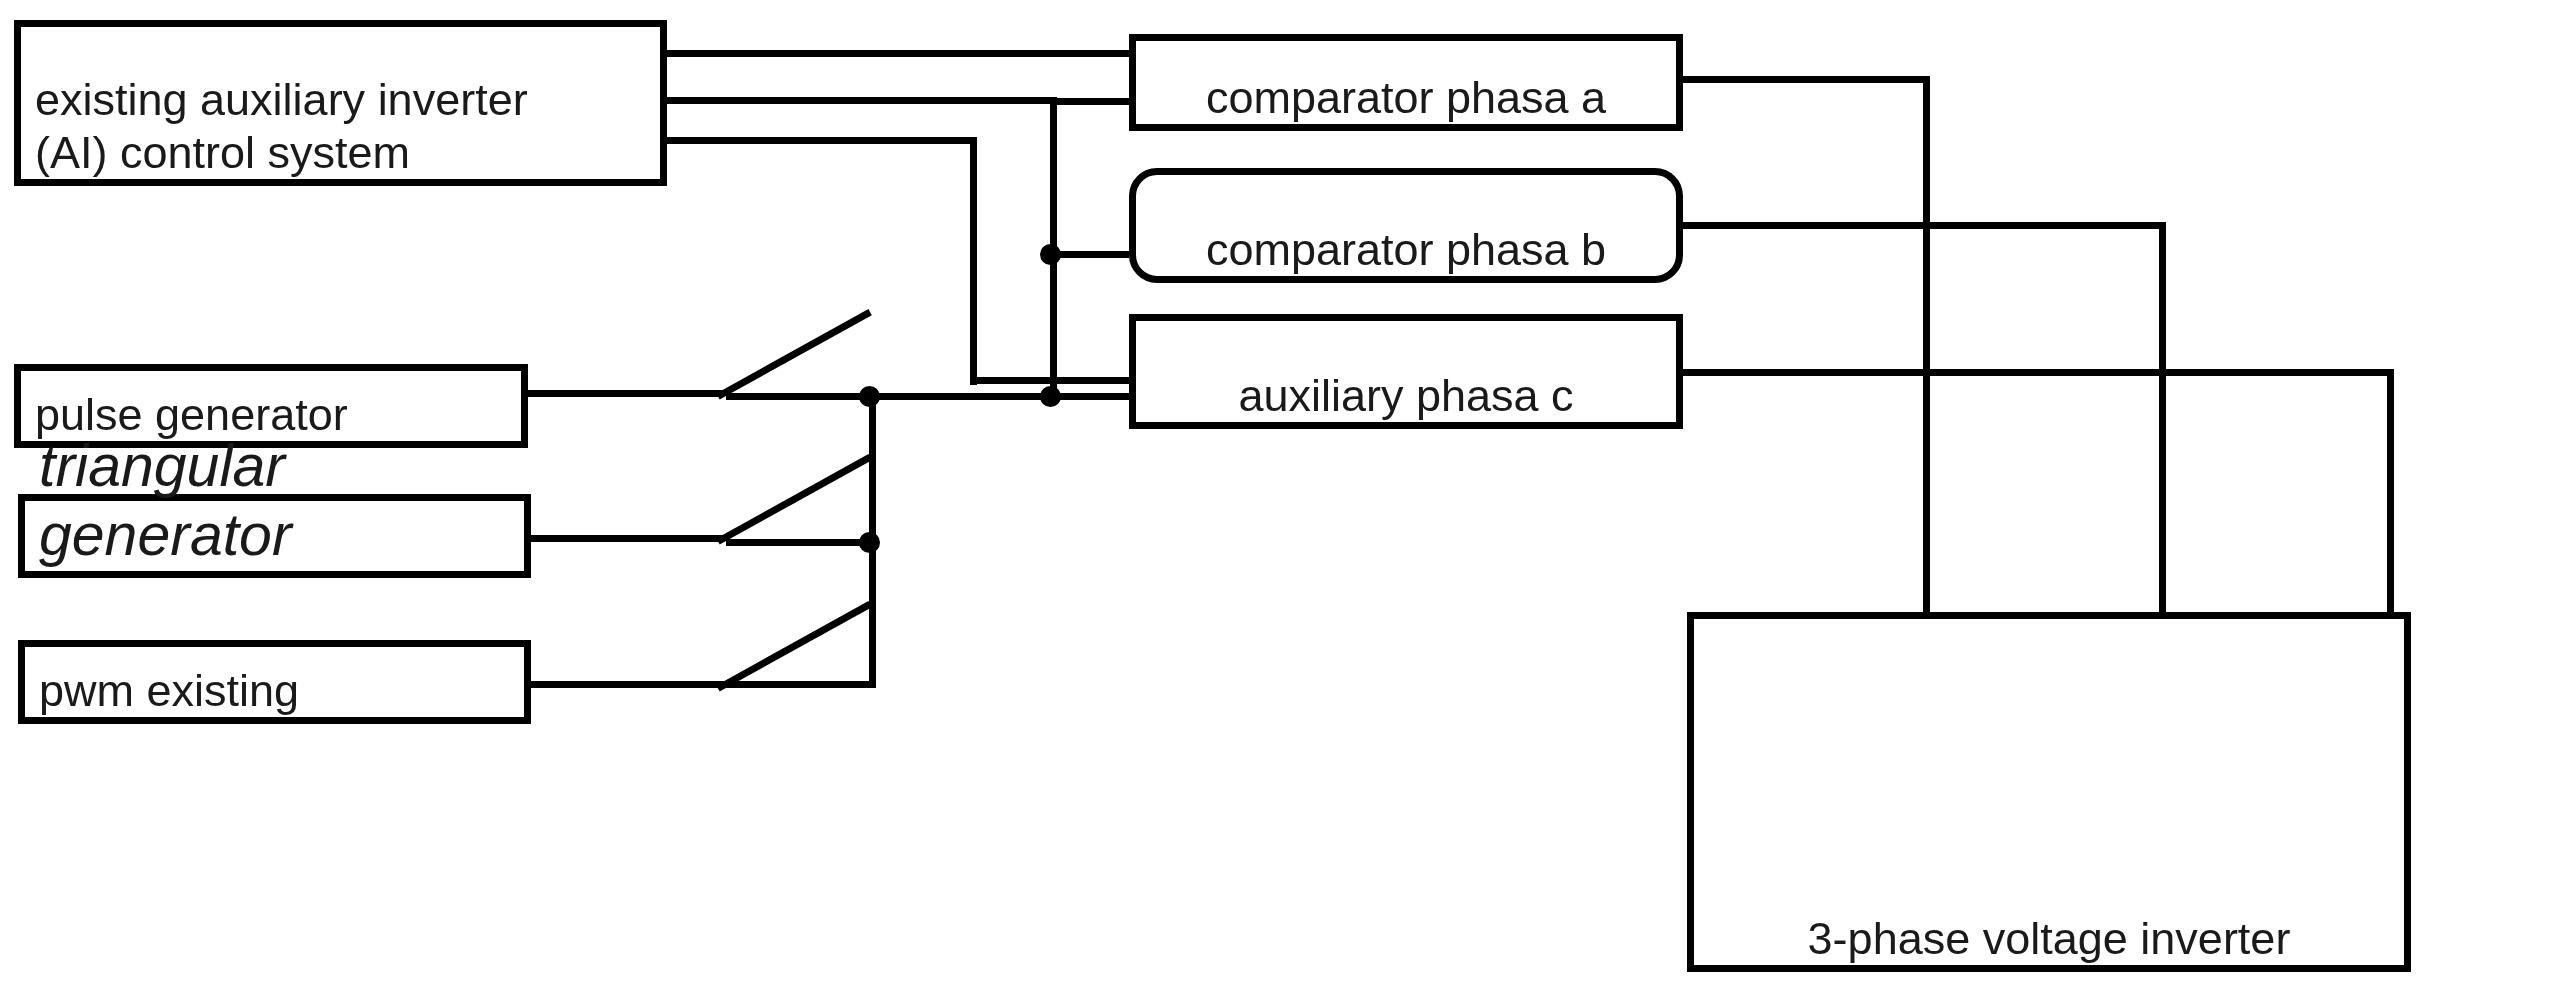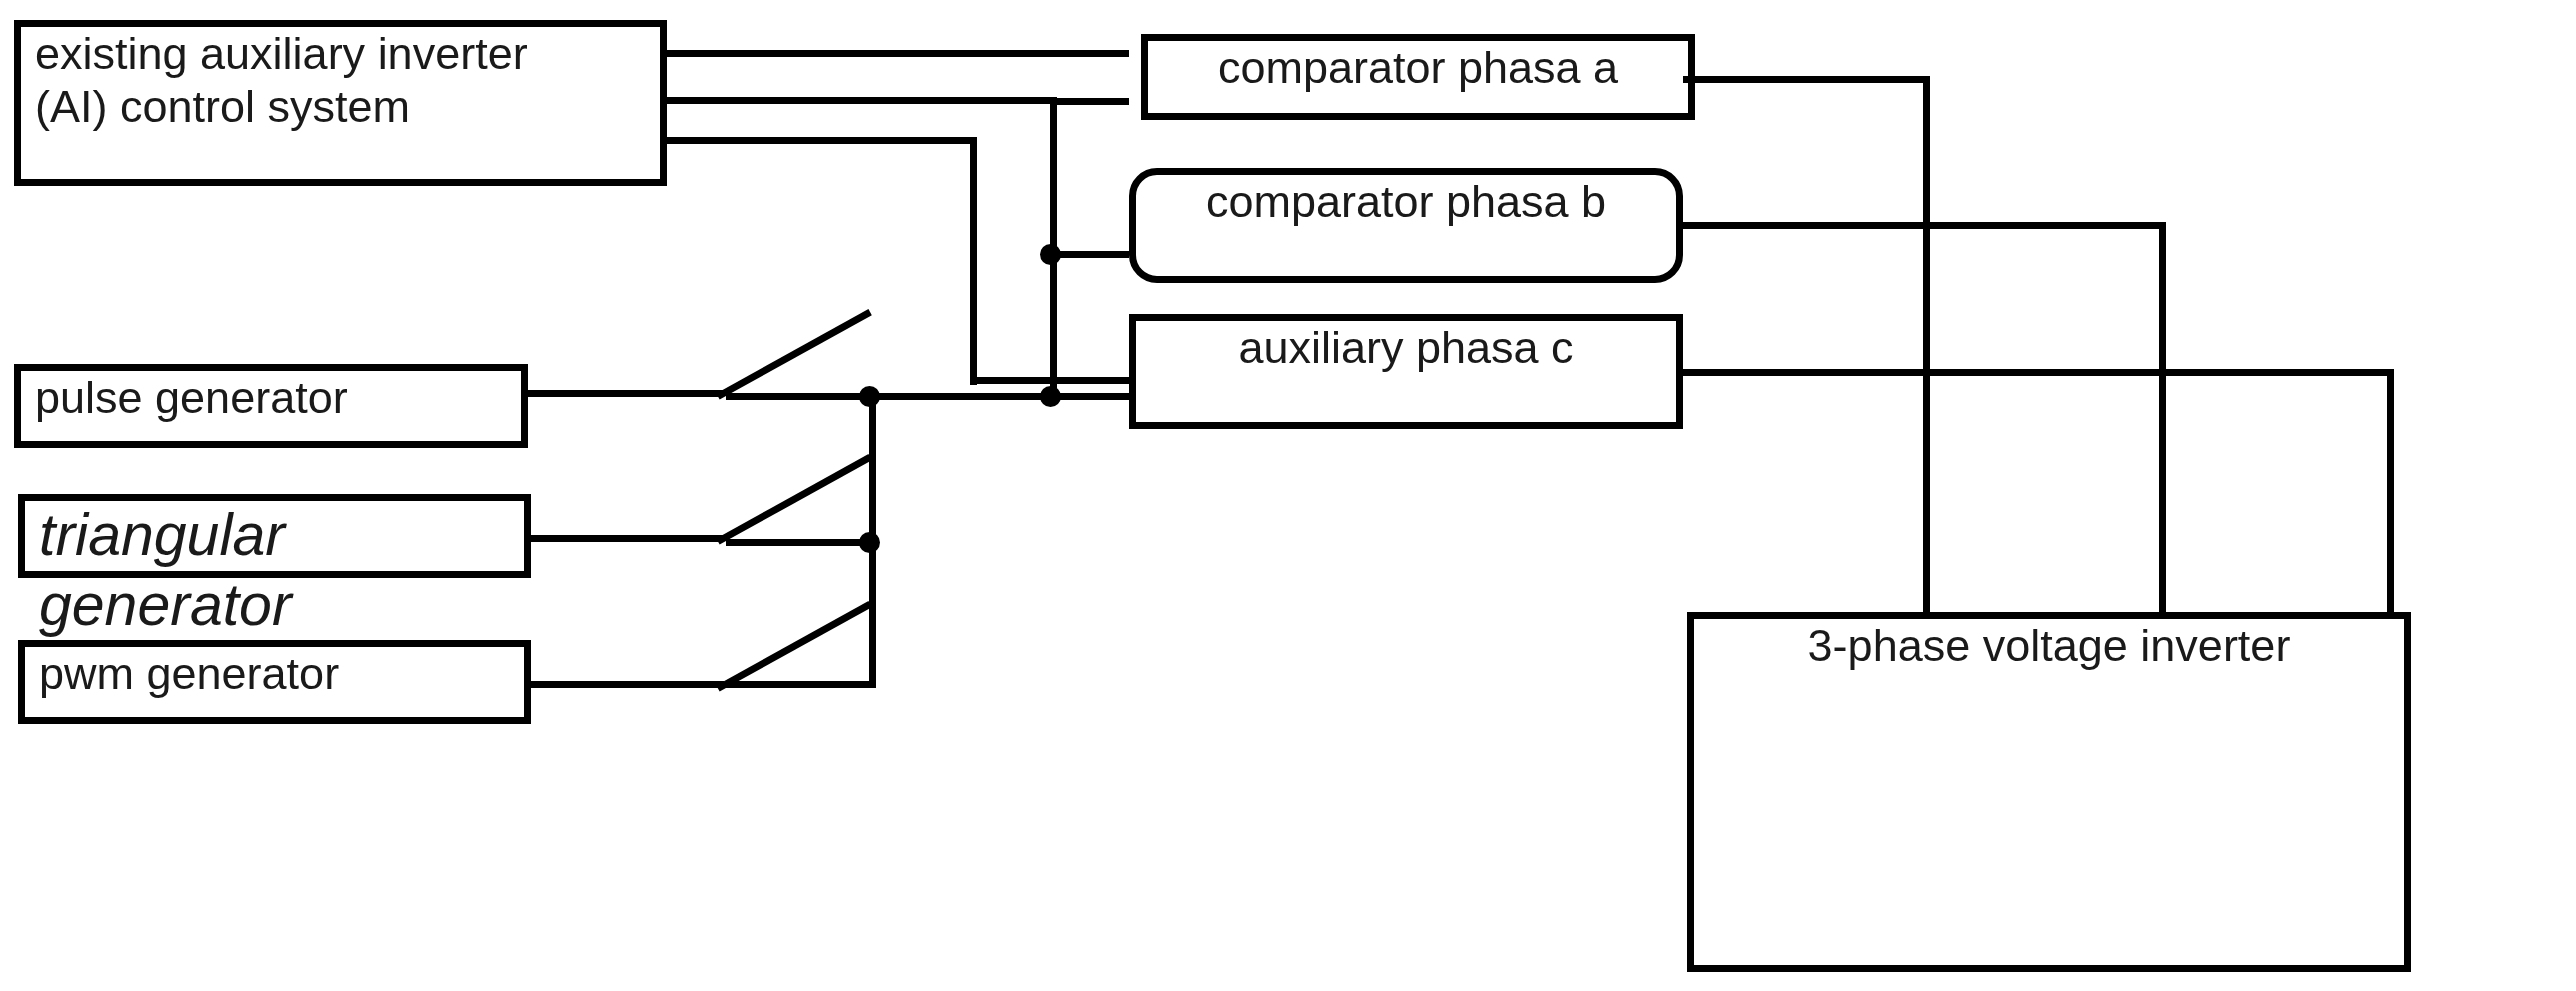--- a/index.html
+++ b/index.html
@@ -1,19 +1,19 @@
 <!DOCTYPE html>
 <html style="font-size:12.8px"><head>
 <meta charset="utf-8">
 <title>Block Diagram</title>
 <style>
   html,body{margin:0;padding:0;background:#ffffff;}
   body{font-family:"Liberation Sans", sans-serif;}
   #stage{position:relative;width:2576px;height:992px;background:#ffffff;overflow:hidden;}
-  .blk{position:absolute;box-sizing:border-box;background:#ffffff;border:7.2px solid #000000;display:flex;align-items:flex-start;}
+  .blk{position:absolute;box-sizing:border-box;background:#ffffff;border:7.2px solid #000000;display:flex;align-items:flex-end;}
   .blk .lbl{width:100%;padding:0 14.4px;color:#1a1a1a;line-height:1.18;white-space:pre-line;}
   .blk.center .lbl{text-align:center;padding:0 19px;}
   .wire{position:absolute;background:#000000;}
   .h{height:7.2px;}
   .v{width:7.2px;}
   .dot{position:absolute;background:#000000;border-radius:50%;width:21px;height:21px;}
   .sw{position:absolute;background:#000000;height:7.2px;transform-origin:left center;}
   #fit{position:absolute;top:0;left:0;transform-origin:top left;}
 </style>
 </head>
@@ -29,24 +29,24 @@
 
   <div class="blk" style="left:13.6px;top:348px;width:514px;height:84px;margin-top:16px;">
     <span class="lbl" style="font-size:45px;">pulse generator</span>
   </div>
 
   <div class="blk" style="left:17.6px;top:494px;width:513px;height:84px;">
     <span class="lbl" style="font-size:59px;font-style:italic;">triangular generator</span>
   </div>
 
   <div class="blk" style="left:17.6px;top:640px;width:513px;height:84px;">
-    <span class="lbl" style="font-size:45px;">pwm generator</span>
+    <span class="lbl" style="font-size:45px;">pwm existing</span>
   </div>
 
-  <div class="blk center" style="left:1129px;top:34px;width:554px;height:86px;margin-left:12px;">
+  <div class="blk center" style="left:1129px;top:34px;width:554px;height:97px;">
     <span class="lbl" style="font-size:45px;">comparator phasa a</span>
   </div>
 
   <div class="blk center" style="left:1129px;top:168px;width:554px;height:115px;border-radius:28px;">
     <span class="lbl" style="font-size:45px;">comparator phasa b</span>
   </div>
 
   <div class="blk center" style="left:1129px;top:314px;width:554px;height:115px;">
     <span class="lbl" style="font-size:45px;">auxiliary phasa c</span>
   </div>

